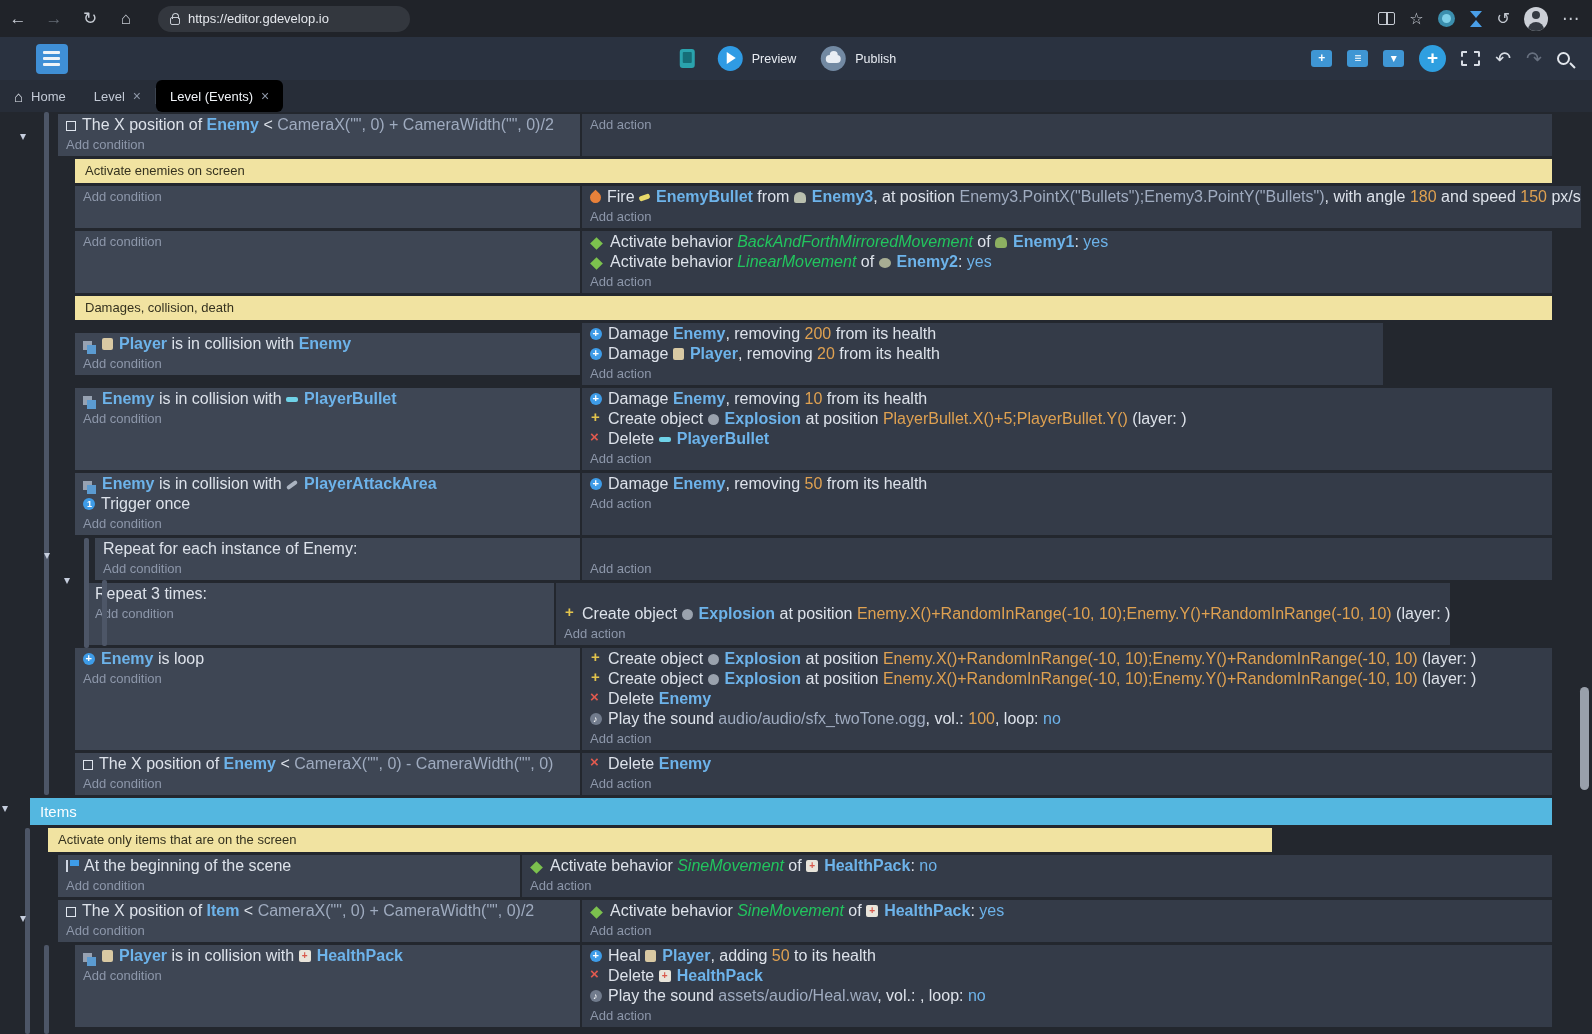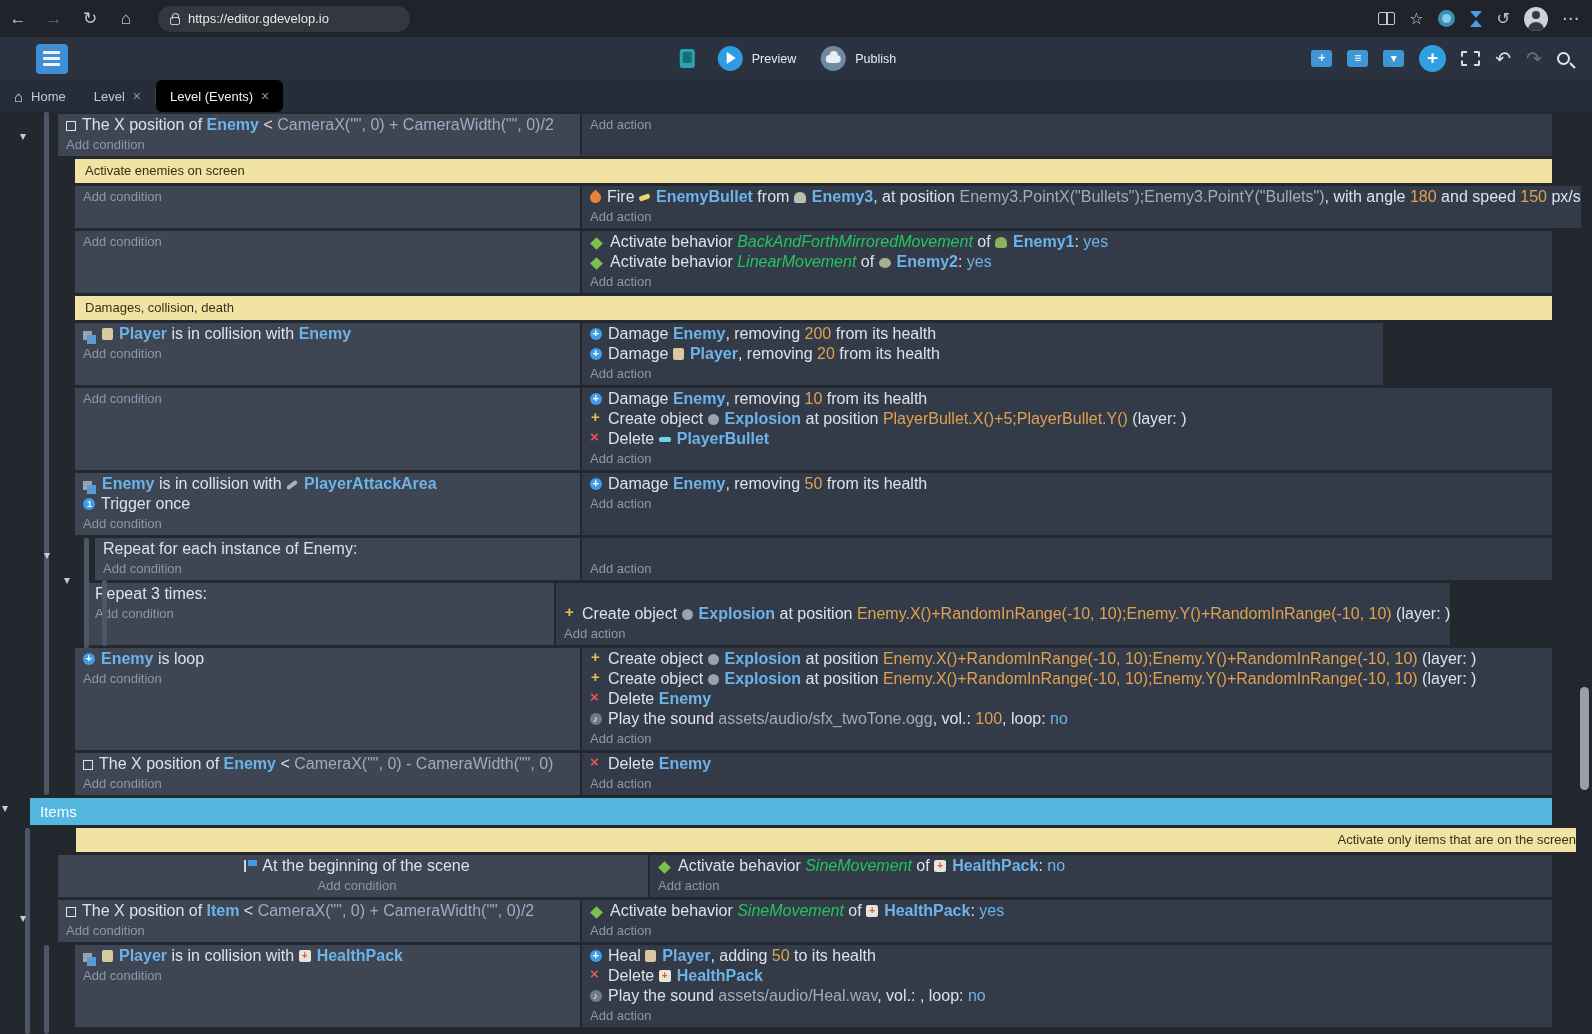--- a/index.html
+++ b/index.html
@@ -201,33 +201,34 @@
       <div class="cond" style="width: 505px;">
         <div class="add-link">Add condition</div>
       </div>
       <div class="act">
         <div class="line"><span class="ic i-behavior"></span><span class="sg-t">Activate behavior </span><span class="sg-b">BackAndForthMirroredMovement</span><span class="sg-t"> of </span><span class="ic i-enemy1"></span><span class="sg-o">Enemy1</span><span class="sg-t">: </span><span class="sg-v">yes</span></div>
         <div class="line"><span class="ic i-behavior"></span><span class="sg-t">Activate behavior </span><span class="sg-b">LinearMovement</span><span class="sg-t"> of </span><span class="ic i-enemy2"></span><span class="sg-o">Enemy2</span><span class="sg-t">: </span><span class="sg-v">yes</span></div>
         <div class="add-link">Add action</div>
       </div>
     </div>
     <div class="ev-comment" style="margin-left: 75px; width: 1477px;">Damages, collision, death</div>
-    <div class="ev-row" style="margin-left: 75px; width: 1308px;">
+    <div class="ev-row" style="margin-left: 75px; width: 1308px; align-items: center;">
       <div class="cond" style="width: 505px;">
         <div class="line"><span class="ic i-collision"></span><span class="ic i-player"></span><span class="sg-o">Player</span><span class="sg-t"> is in collision with </span><span class="sg-o">Enemy</span></div>
         <div class="add-link">Add condition</div>
       </div>
       <div class="act">
         <div class="line"><span class="ic i-health"></span><span class="sg-t">Damage </span><span class="sg-o">Enemy</span><span class="sg-t">, removing </span><span class="sg-n">200</span><span class="sg-t"> from its health</span></div>
         <div class="line"><span class="ic i-health"></span><span class="sg-t">Damage </span><span class="ic i-player"></span><span class="sg-o">Player</span><span class="sg-t">, removing </span><span class="sg-n">20</span><span class="sg-t"> from its health</span></div>
         <div class="add-link">Add action</div>
       </div>
     </div>
     <div class="ev-row" style="margin-left: 75px; width: 1477px;">
       <div class="cond" style="width: 505px;">
+        <div class="line"><span class="ic i-collision"></span><span class="sg-o">Enemy</span><span class="sg-t"> is in collision with </span><span class="ic i-playerbullet"></span><span class="sg-o">PlayerBullet</span></div>
         <div class="add-link">Add condition</div>
       </div>
       <div class="act">
         <div class="line"><span class="ic i-health"></span><span class="sg-t">Damage </span><span class="sg-o">Enemy</span><span class="sg-t">, removing </span><span class="sg-n">10</span><span class="sg-t"> from its health</span></div>
         <div class="line"><span class="ic i-create"></span><span class="sg-t">Create object </span><span class="ic i-explosion"></span><span class="sg-o">Explosion</span><span class="sg-t"> at position </span><span class="sg-n">PlayerBullet.X()+5;PlayerBullet.Y()</span><span class="sg-t"> (layer: )</span></div>
         <div class="line"><span class="ic i-delete"></span><span class="sg-t">Delete </span><span class="ic i-playerbullet"></span><span class="sg-o">PlayerBullet</span></div>
         <div class="add-link">Add action</div>
       </div>
     </div>
     <div class="ev-row" style="margin-left: 75px; width: 1477px;">
@@ -264,38 +265,38 @@
     </div>
     <div class="ev-row" style="margin-left: 75px; width: 1477px;">
       <div class="cond" style="width: 505px;">
         <div class="line"><span class="ic i-health"></span><span class="sg-o">Enemy</span><span class="sg-t"> is loop</span></div>
         <div class="add-link">Add condition</div>
       </div>
       <div class="act">
         <div class="line"><span class="ic i-create"></span><span class="sg-t">Create object </span><span class="ic i-explosion"></span><span class="sg-o">Explosion</span><span class="sg-t"> at position </span><span class="sg-n">Enemy.X()+RandomInRange(-10, 10);Enemy.Y()+RandomInRange(-10, 10)</span><span class="sg-t"> (layer: )</span></div>
         <div class="line"><span class="ic i-create"></span><span class="sg-t">Create object </span><span class="ic i-explosion"></span><span class="sg-o">Explosion</span><span class="sg-t"> at position </span><span class="sg-n">Enemy.X()+RandomInRange(-10, 10);Enemy.Y()+RandomInRange(-10, 10)</span><span class="sg-t"> (layer: )</span></div>
         <div class="line"><span class="ic i-delete"></span><span class="sg-t">Delete </span><span class="sg-o">Enemy</span></div>
-        <div class="line"><span class="ic i-sound"></span><span class="sg-t">Play the sound </span><span class="sg-s">assets/audio/sfx_twoTone.ogg</span><span class="sg-t">, vol.: </span><span class="sg-n">100</span><span class="sg-t">, loop: </span><span class="sg-v">no</span></div>
+        <div class="line"><span class="ic i-sound"></span><span class="sg-t">Play the sound </span><span class="sg-s">audio/audio/sfx_twoTone.ogg</span><span class="sg-t">, vol.: </span><span class="sg-n">100</span><span class="sg-t">, loop: </span><span class="sg-v">no</span></div>
         <div class="add-link">Add action</div>
       </div>
     </div>
     <div class="ev-row" style="margin-left: 75px; width: 1477px;">
       <div class="cond" style="width: 505px;">
         <div class="line"><span class="ic i-square"></span><span class="sg-t">The X position of </span><span class="sg-o">Enemy</span><span class="sg-t"> &lt; </span><span class="sg-s">CameraX("", 0) - CameraWidth("", 0)</span></div>
         <div class="add-link">Add condition</div>
       </div>
       <div class="act">
         <div class="line"><span class="ic i-delete"></span><span class="sg-t">Delete </span><span class="sg-o">Enemy</span></div>
         <div class="add-link">Add action</div>
       </div>
     </div>
     <div class="ev-group" style="margin-left: 30px; width: 1522px;">Items</div>
-    <div class="ev-comment" style="margin-left: 76px; width: 1500px; text-align: right;">Activate only items that are on the screen</div>
+    <div class="ev-comment" style="margin-left: 48px; width: 1224px;">Activate only items that are on the screen</div>
     <div class="ev-row" style="margin-left: 58px; width: 1494px;">
-      <div class="cond" style="width: 590px; text-align: center;">
+      <div class="cond" style="width: 462px;">
         <div class="line"><span class="ic i-flag"></span><span class="sg-t">At the beginning of the scene</span></div>
         <div class="add-link">Add condition</div>
       </div>
       <div class="act">
         <div class="line"><span class="ic i-behavior"></span><span class="sg-t">Activate behavior </span><span class="sg-b">SineMovement</span><span class="sg-t"> of </span><span class="ic i-healthpack"></span><span class="sg-o">HealthPack</span><span class="sg-t">: </span><span class="sg-v">no</span></div>
         <div class="add-link">Add action</div>
       </div>
     </div>
     <div class="ev-row" style="margin-left: 58px; width: 1494px;">
       <div class="cond" style="width: 522px;">

